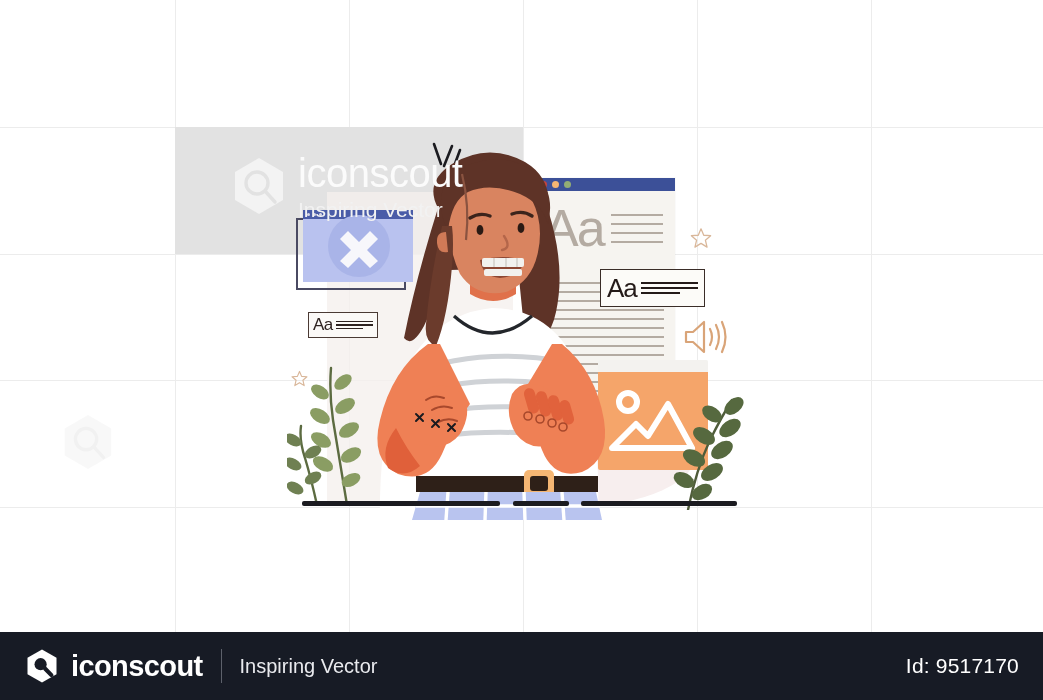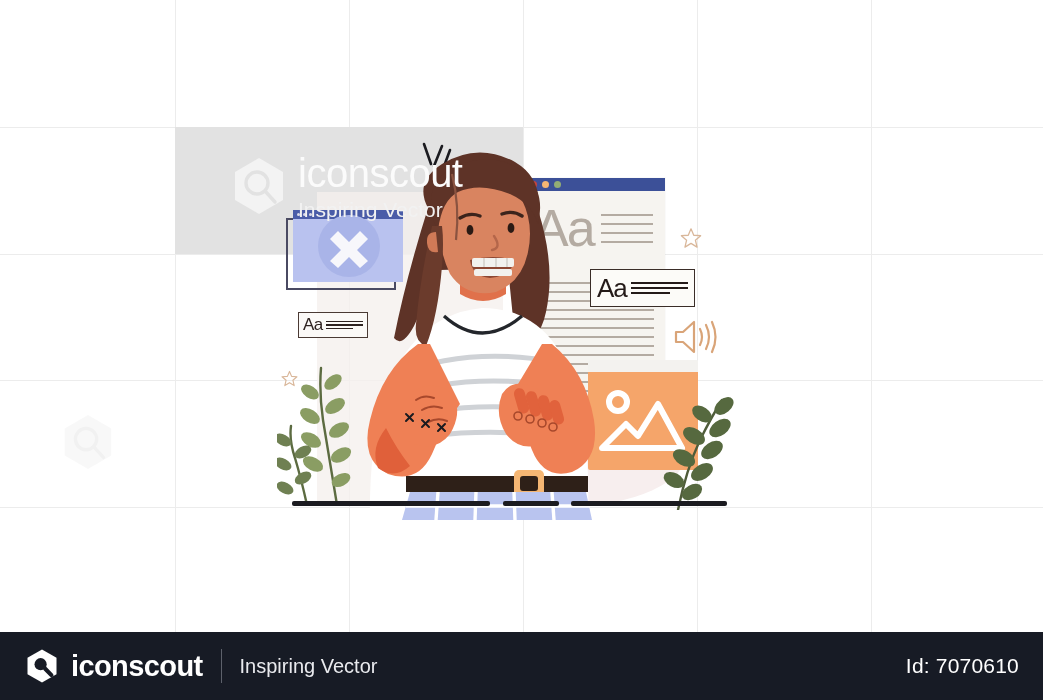--- a/index.html
+++ b/index.html
@@ -35,21 +35,21 @@
   #wm-words { display:flex; flex-direction:column; line-height:1; }
   #wm-title {
     font-size:40px; color:#fbfbfb; letter-spacing:-.5px; font-weight:400;
   }
   #wm-sub { font-size:21px; color:#f2f2f2; margin-top:6px; font-weight:400; }
 
   
   #wm-ghost { position:absolute; left:58px; top:412px; width:60px; height:60px; opacity:.55; }
 
   
-  #stage { position:absolute; left:255px; top:130px; width:520px; height:390px; }
+  #stage { position:absolute; left:265px; top:130px; width:520px; height:390px; }
 
   
   #img-card {
     position:absolute; left:333px; top:230px; width:110px; height:110px;
     background:#f6f6f3; border-radius:2px; overflow:hidden;
   }
   #img-card .strip { position:absolute; left:0; top:0; width:100%; height:12px; background:#f3f2ef; }
   #img-card .body { position:absolute; left:0; top:12px; width:100%; height:98px; background:#f5a56a; }
   #img-card .pic { position:absolute; left:10px; top:26px; width:88px; height:68px; }
 
@@ -423,14 +423,14 @@
   <div id="brand">
     <svg id="brand-mark" viewBox="0 0 36 36">
       <path d="M18 1.5 L32.5 9.8 L32.5 26.2 L18 34.5 L3.5 26.2 L3.5 9.8 Z" fill="#ffffff"></path>
       <circle cx="16.6" cy="16.2" r="6.1" fill="#171b25"></circle>
       <path d="M21.2 20.8 L27.4 27.1" stroke="#171b25" stroke-width="4.2" stroke-linecap="round"></path>
     </svg>
     <span id="brand-name">iconscout</span>
   </div>
   <div id="sep"></div>
   <span id="tagline">Inspiring Vector</span>
-  <span id="asset-id">Id: 7070610</span>
+  <span id="asset-id">Id: 9517170</span>
 </div>
 
 </body></html>

